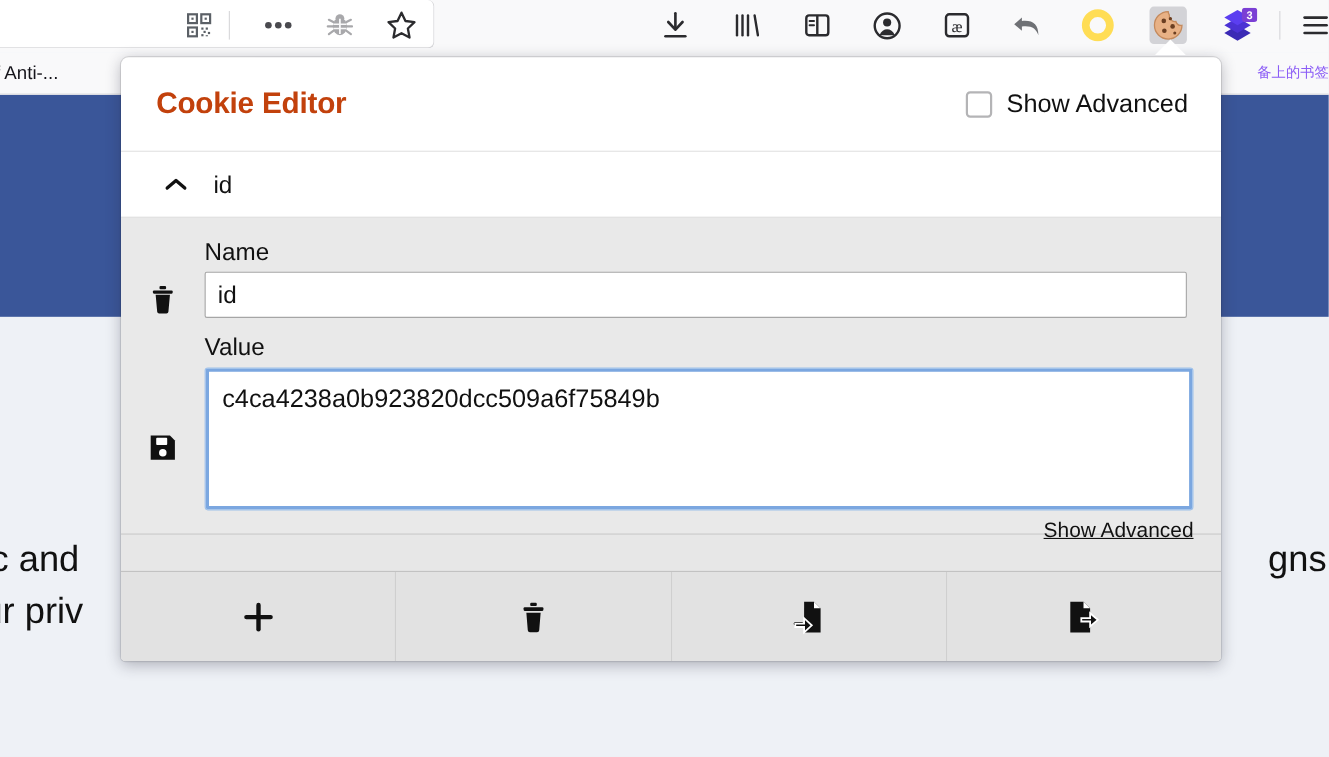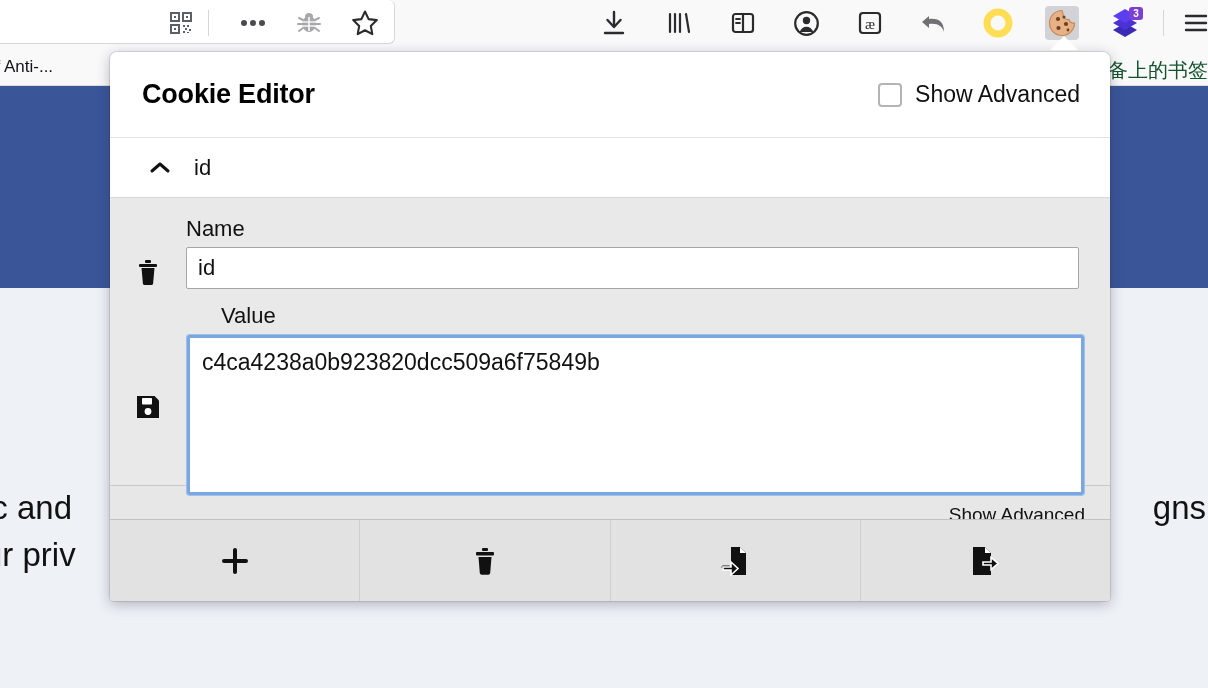--- a/index.html
+++ b/index.html
@@ -88,22 +88,22 @@
   .bm-left {
     position: absolute;
     left: -14px; top: 9px;
     font-size: 17px;
     color: #15141a;
     white-space: nowrap;
   }
   .bm-right {
     position: absolute;
     right: 0px; top: 9px;
-    font-size: 20px;
-    color: #14532d;
+    font-size: 13px;
+    color: #8b5cf6;
     white-space: nowrap;
   }
 
   
   .page-area {
     position: absolute;
     top: 86px; left: 0;
     width: 1208px;
     height: 602px;
     background: #eef1f6;
@@ -155,21 +155,21 @@
     background: #ffffff;
     display: flex;
     align-items: center;
     justify-content: space-between;
     padding: 0 30px 0 32px;
     border-bottom: 1px solid #e2e2e2;
   }
   .popup-title {
     font-size: 27px;
     font-weight: bold;
-    color: #000000;
+    color: #c2410c;
     letter-spacing: -0.2px;
   }
   .adv-toggle {
     display: flex;
     align-items: center;
     gap: 13px;
   }
   .adv-checkbox {
     width: 24px;
     height: 24px;
@@ -245,24 +245,24 @@
     background: #ffffff;
     border: 1px solid #a6a6a6;
     border-radius: 2px;
     font-size: 22px;
     color: #111;
     padding: 0 11px;
     font-family: "Liberation Sans", sans-serif;
     display: flex;
     align-items: center;
   }
-  .value-label { margin-top: 14px; margin-left: 35px; }
+  .value-label { margin-top: 14px; }
   .value-box {
     width: 899px;
-    height: 162px;
+    height: 130px;
     background: #ffffff;
     border: 1px solid #9ec1ea;
     border-radius: 3px;
     outline: 3px solid #7ba7e0;
     outline-offset: -4px;
     padding: 14px 15px;
     font-size: 23px;
     color: #111;
     overflow: hidden;
     word-break: break-all;

